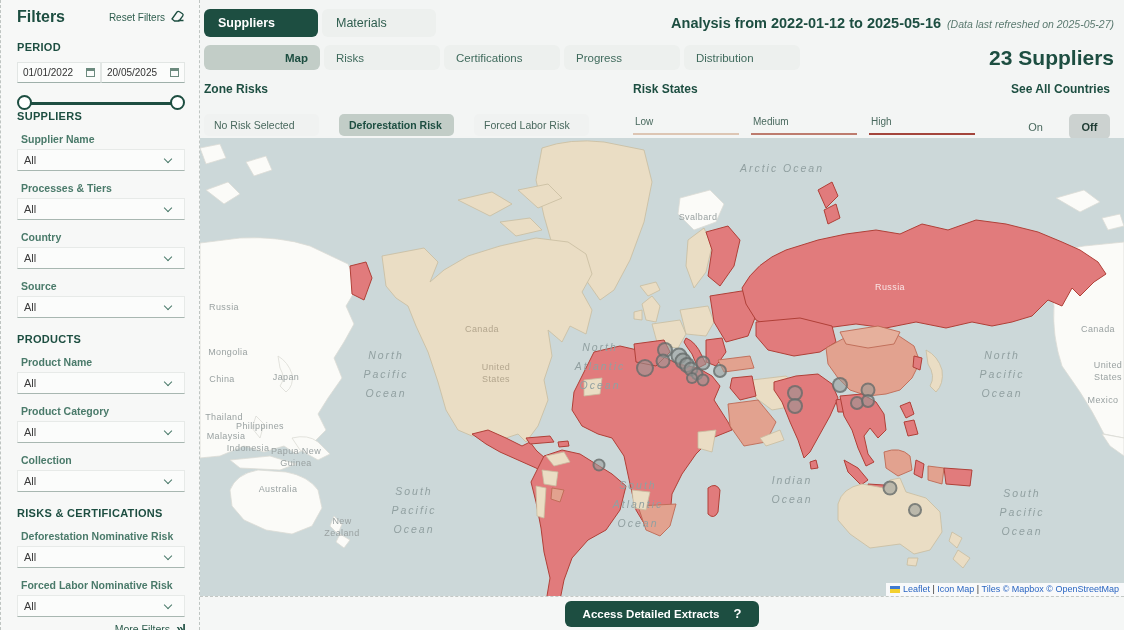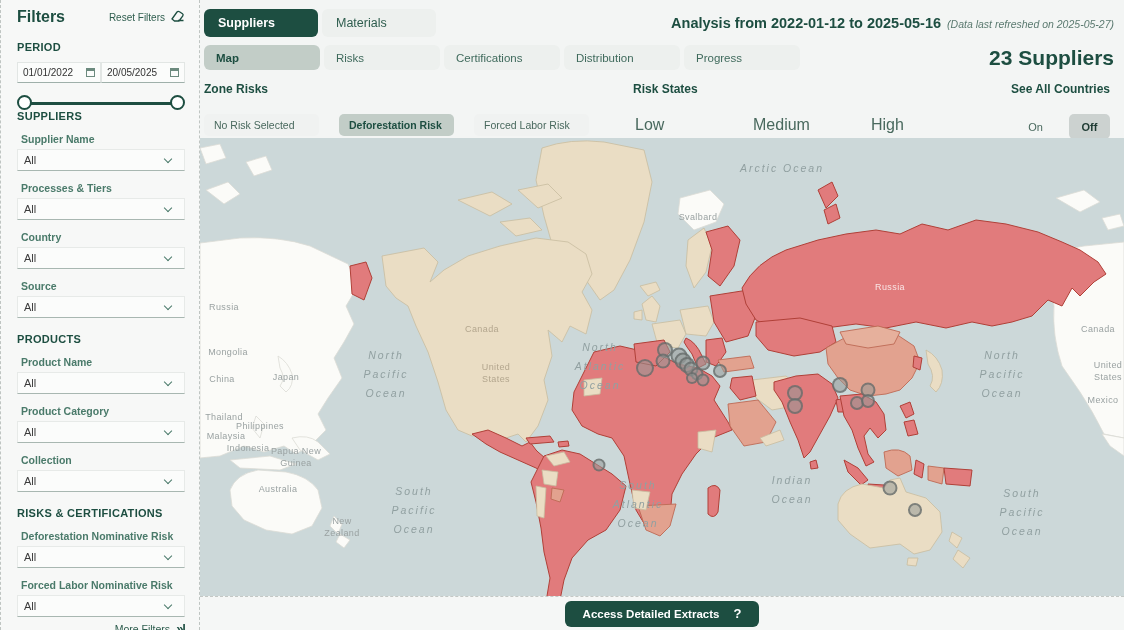--- a/index.html
+++ b/index.html
@@ -46,35 +46,35 @@
 
   
   .main{flex:1; display:flex; flex-direction:column; background:#f3f5f4;}
   .row1{height:39px; display:flex; align-items:center; padding:6px 10px 0 4px; gap:4px;}
   .row2{height:35px; display:flex; align-items:center; padding:2px 10px 0 4px; gap:4px;}
   .tab1{height:28px; min-width:114px; border:none; border-radius:6px; font-size:12.5px;
     background:var(--pill); color:#2e5d4e; cursor:pointer; font-family:inherit; padding:0 14px; text-align:left;}
   .tab1.active{background:var(--dark); color:#fff; font-weight:bold;}
   .tab2{height:25px; min-width:116px; border:none; border-radius:6px; font-size:11.5px;
     background:var(--pill); color:#3f6a5c; cursor:pointer; font-family:inherit; padding:0 12px; text-align:left;}
-  .tab2.active{background:var(--pill-active); color:var(--dark); font-weight:bold;}
+  .tab2.active{background:var(--pill-active); color:var(--dark); font-weight:bold;text-align:right;}
   .row1-right{margin-left:auto; display:flex; align-items:baseline; gap:6px; white-space:nowrap;}
   .analysis{font-size:14.5px; font-weight:bold; color:var(--dark);}
   .refresh{font-size:10.5px; font-style:italic; color:#5b7a70;}
   .count{margin-left:auto; font-size:21px; font-weight:bold; color:var(--dark); white-space:nowrap;}
 
   .row3{height:64px; display:flex; align-items:flex-start; padding:8px 10px 0 4px;}
   .grp-label{font-size:12px; font-weight:bold; color:var(--dark); margin-bottom:18px;}
   .zone-btns{display:flex; gap:20px;}
   .zr-btn{height:22px; min-width:115px; border:none; border-radius:5px; font-size:10.5px;
     background:#f0f2f1; color:#49695e; cursor:pointer; font-family:inherit; padding:0 10px; text-align:left;}
   .zr-btn.active{background:var(--pill-active); color:var(--dark); font-weight:bold;}
   .risk-grp{margin-left:44px;}
   .risk-opts{display:flex; gap:12px;}
-  .risk-opt{width:106px; font-size:16px; color:#49695e; padding:2px 2px 6px 2px;
+  .risk-opt{width:106px; font-size:10px; color:#49695e; padding:2px 2px 6px 2px;
     border-bottom:2px solid; cursor:pointer;}
   .seeall-grp{margin-left:auto; margin-right:4px;}
   .seeall-opts{display:flex; gap:26px; align-items:center; justify-content:flex-end;}
   .sa-opt{font-size:11px; color:#49695e; background:none; border:none; cursor:pointer; font-family:Liberation Sans, sans-serif;}
   .sa-opt.active{background:#ccd2d0; color:#1d3a32; font-weight:bold; border-radius:5px;
     width:41px; height:25px;}
 
   
   .map-wrap{position:relative; width:924px; height:458px; background:var(--ocean); overflow:hidden;}
   .map-wrap svg{position:absolute; inset:0;}
@@ -209,22 +209,22 @@
         <span class="analysis">Analysis from 2022-01-12 to 2025-05-16</span>
         <span class="refresh">(Data last refreshed on 2025-05-27)</span>
       </span>
     </div>
 
     <div class="row2">
       <span id="viewTabs" style="display:flex;gap:4px;">
           <button class="tab2 active">Map</button>
           <button class="tab2">Risks</button>
           <button class="tab2">Certifications</button>
+          <button class="tab2">Progress</button>
           <button class="tab2">Distribution</button>
-          <button class="tab2">Progress</button>
         </span>
       <span class="count">23 Suppliers</span>
     </div>
 
     <div class="row3">
       <div>
         <div class="grp-label">Zone Risks</div>
         <div class="zone-btns" id="zoneBtns">
             <button class="zr-btn">No Risk Selected</button>
             <button class="zr-btn active">Deforestation Risk</button>
@@ -386,20 +386,24 @@
           <div class="marker" style="left: 595px; top: 268px; width: 16px; height: 16px;"></div>
           <div class="marker" style="left: 640px; top: 247px; width: 16px; height: 16px;"></div>
           <div class="marker" style="left: 668px; top: 252px; width: 15px; height: 15px;"></div>
           <div class="marker" style="left: 657px; top: 265px; width: 14px; height: 14px;"></div>
           <div class="marker" style="left: 668px; top: 263px; width: 14px; height: 14px;"></div>
           <div class="marker" style="left: 690px; top: 350px; width: 15px; height: 15px;"></div>
           <div class="marker" style="left: 715px; top: 372px; width: 14px; height: 14px;"></div>
           <div class="marker" style="left: 399px; top: 327px; width: 13px; height: 13px;"></div>
         </div>
 
+      <div class="attrib">
+        <span class="flag"></span>
+        <span id="attribText"><a>Leaflet</a> | <a>Icon Map</a> | <a>Tiles © Mapbox © OpenStreetMap</a></span>
+      </div>
     </div>
 
     <div class="bottombar">
       <button class="extract-btn">
         <span class="extract-label">Access Detailed Extracts</span>
         <span class="extract-help">?</span>
       </button>
     </div>
 
   </div>

